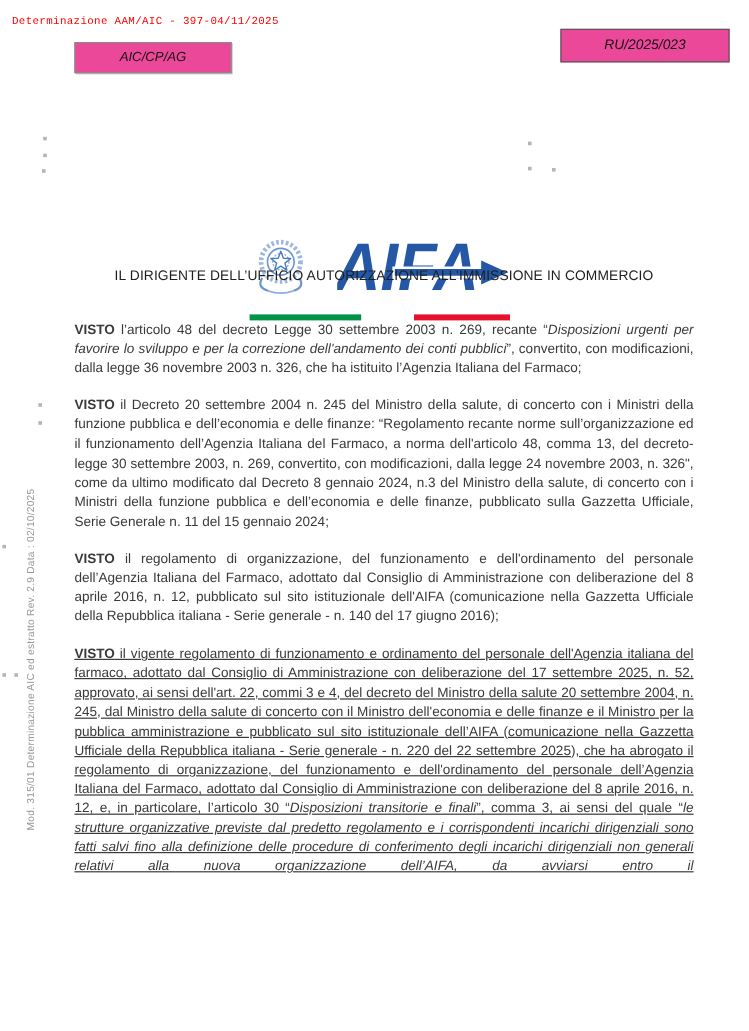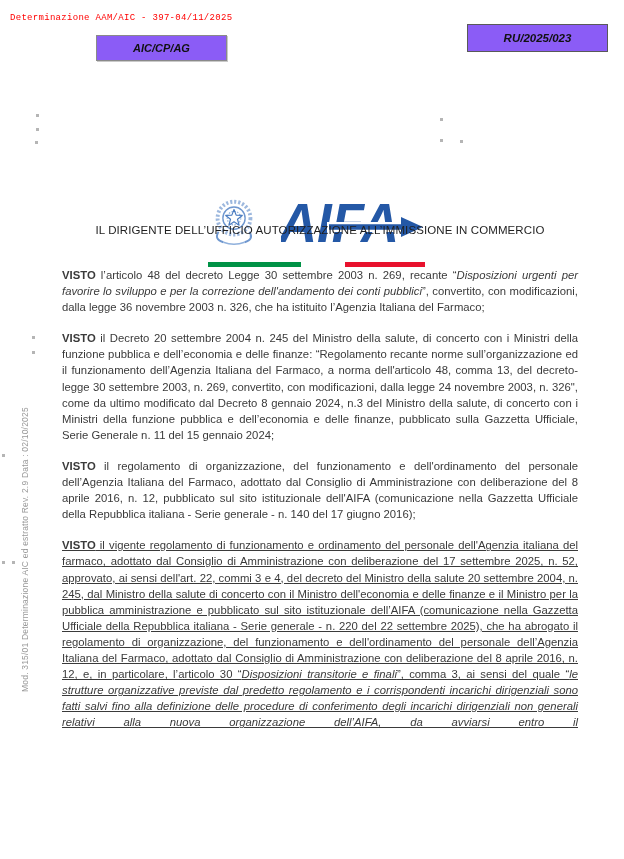--- a/index.html
+++ b/index.html
@@ -6,25 +6,25 @@
   .page{
     position:relative;width:624px;height:765px;background:#fff;overflow:hidden;
     font-family:"Liberation Sans",sans-serif;color:#3a3a3a;
   }
   .red-label{
     position:absolute;left:10px;top:13px;
     font-family:"Liberation Mono",monospace;font-size:9px;letter-spacing:.3px;
     color:#ff0000;font-weight:500;white-space:nowrap;
   }
   .code-box{
-    position:absolute;border:1.5px solid #7f7f7f;background:#8b5cf6;
+    position:absolute;border:1.5px solid #7f7f7f;background:#ec4899;
     display:flex;align-items:center;justify-content:center;
-    font-weight:bold;font-style:italic;font-size:11px;color:#111;
+    font-weight:normal;font-style:italic;font-size:11px;color:#111;
   }
-  .box-left{left:62px;top:35px;width:129px;height:24px;border-color:#8a8a8a;box-shadow:1px 1px 0 #c9c9c9;margin-left:34px;}
+  .box-left{left:62px;top:35px;width:129px;height:24px;border-color:#8a8a8a;box-shadow:1px 1px 0 #c9c9c9;}
   .box-right{left:467px;top:24px;width:139px;height:26px;border:1px solid #595959;font-size:11.5px;}
   .logo{position:absolute;left:0;top:96px;width:624px;height:80px;}
   .emblem{position:absolute;left:205px;top:100px;}
   .wordmark{position:absolute;left:281px;top:99px;}
   .tagline{
     position:absolute;left:203px;top:152px;width:224px;
     font-size:9.5px;font-weight:bold;letter-spacing:1.6px;color:#24549e;
     white-space:nowrap;text-align:center;
   }
   .bar{position:absolute;top:166px;height:4.5px;}

